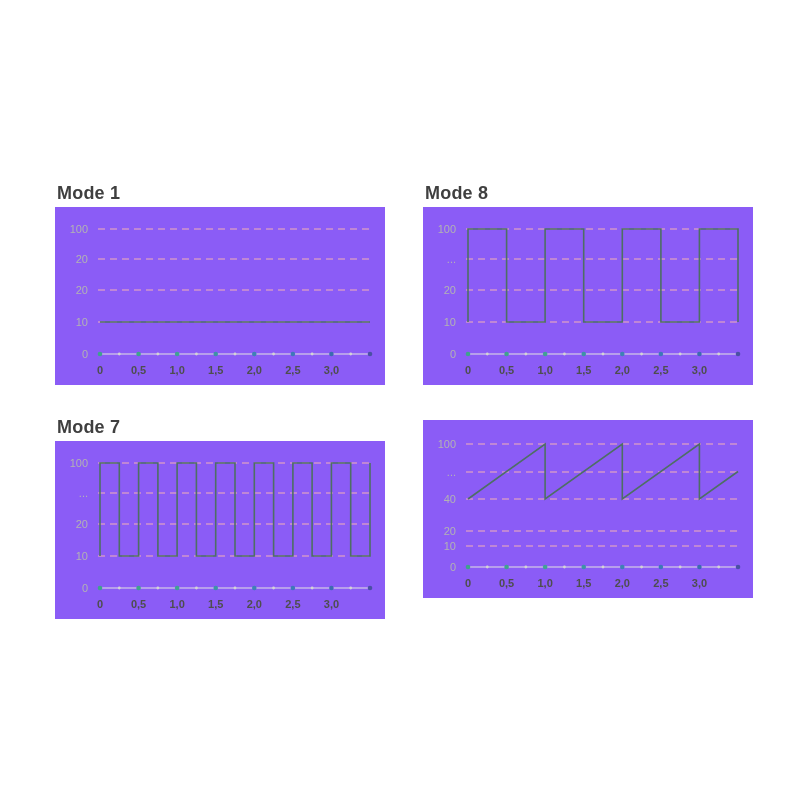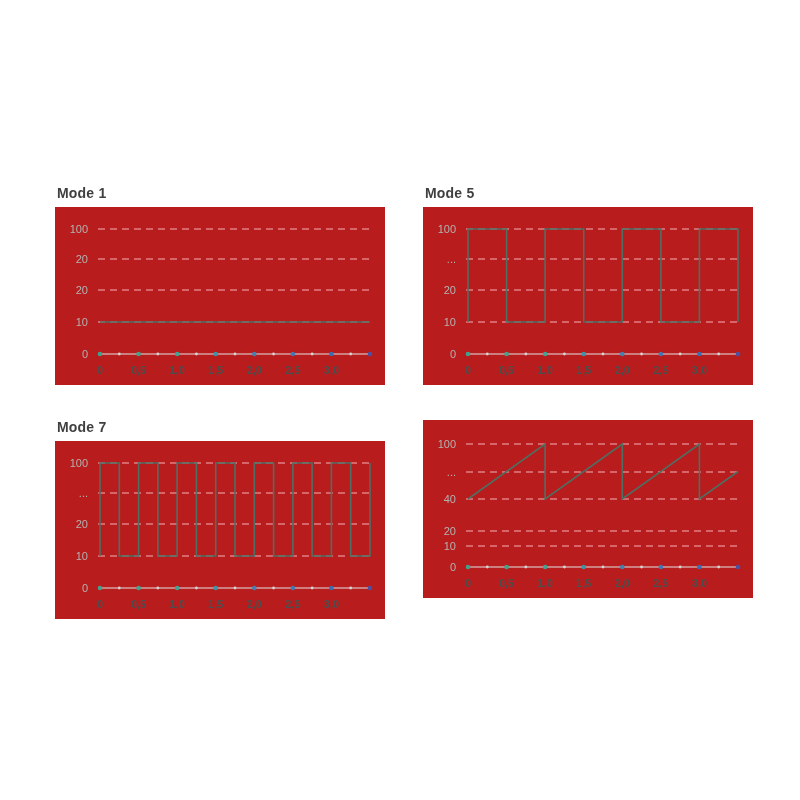--- a/index.html
+++ b/index.html
@@ -2,24 +2,24 @@
 <html><head>
 <meta charset="utf-8">
 <style>
   html,body{margin:0;padding:0;}
   body{
     width:800px;height:800px;background:#ffffff;position:relative;
     font-family:"Liberation Sans", sans-serif;
   }
   .chart-block{position:absolute;width:330px;}
   .chart-title{
-    margin:0 2px 7px 2px;font-size:14px;font-weight:700;color:#3f3f3f;
+    margin:0 2px 7px 2px;font-size:18px;font-weight:700;color:#3f3f3f;
     letter-spacing:.2px;line-height:14px;
   }
-  .panel{width:330px;height:178px;background:#b91c1c;}
+  .panel{width:330px;height:178px;background:#8b5cf6;}
   svg{display:block;}
   .ylab{font-family:"Liberation Sans",sans-serif;font-size:11px;fill:#b3b3b3;}
   .xlab{font-family:"Liberation Sans",sans-serif;font-size:11px;font-weight:700;fill:#4e4e4e;}
   #block-1{left:55px;top:186px;}
   #block-2{left:423px;top:186px;}
   #block-3{left:55px;top:420px;}
   #block-4{left:423px;top:420px;}
 </style>
 </head>
 <body>
@@ -59,21 +59,21 @@
         <text x="160.71428571428572" y="167" text-anchor="middle" class="xlab">1,5</text>
         <text x="199.28571428571428" y="167" text-anchor="middle" class="xlab">2,0</text>
         <text x="237.85714285714286" y="167" text-anchor="middle" class="xlab">2,5</text>
         <text x="276.42857142857144" y="167" text-anchor="middle" class="xlab">3,0</text>
         <polyline points="45.0,115.0 315.0,115.0" fill="none" stroke="#4e6f64" stroke-width="1.6" stroke-linejoin="miter"></polyline>
       </svg>
   </div>
 </div>
 
 <div class="chart-block" id="block-2">
-  <h3 class="chart-title">Mode 5</h3>
+  <h3 class="chart-title">Mode 8</h3>
   <div class="panel">
     <svg width="330" height="178" viewBox="0 0 330 178">
         <line x1="43" x2="316" y1="22" y2="22" stroke="#f3b0b6" stroke-width="1" stroke-dasharray="7 5"></line>
         <text x="33" y="26" text-anchor="end" class="ylab">100</text>
         <line x1="43" x2="316" y1="52" y2="52" stroke="#f3b0b6" stroke-width="1" stroke-dasharray="7 5"></line>
         <text x="33" y="56" text-anchor="end" class="ylab">...</text>
         <line x1="43" x2="316" y1="83" y2="83" stroke="#f3b0b6" stroke-width="1" stroke-dasharray="7 5"></line>
         <text x="33" y="87" text-anchor="end" class="ylab">20</text>
         <line x1="43" x2="316" y1="115" y2="115" stroke="#f3b0b6" stroke-width="1" stroke-dasharray="7 5"></line>
         <text x="33" y="119" text-anchor="end" class="ylab">10</text>

